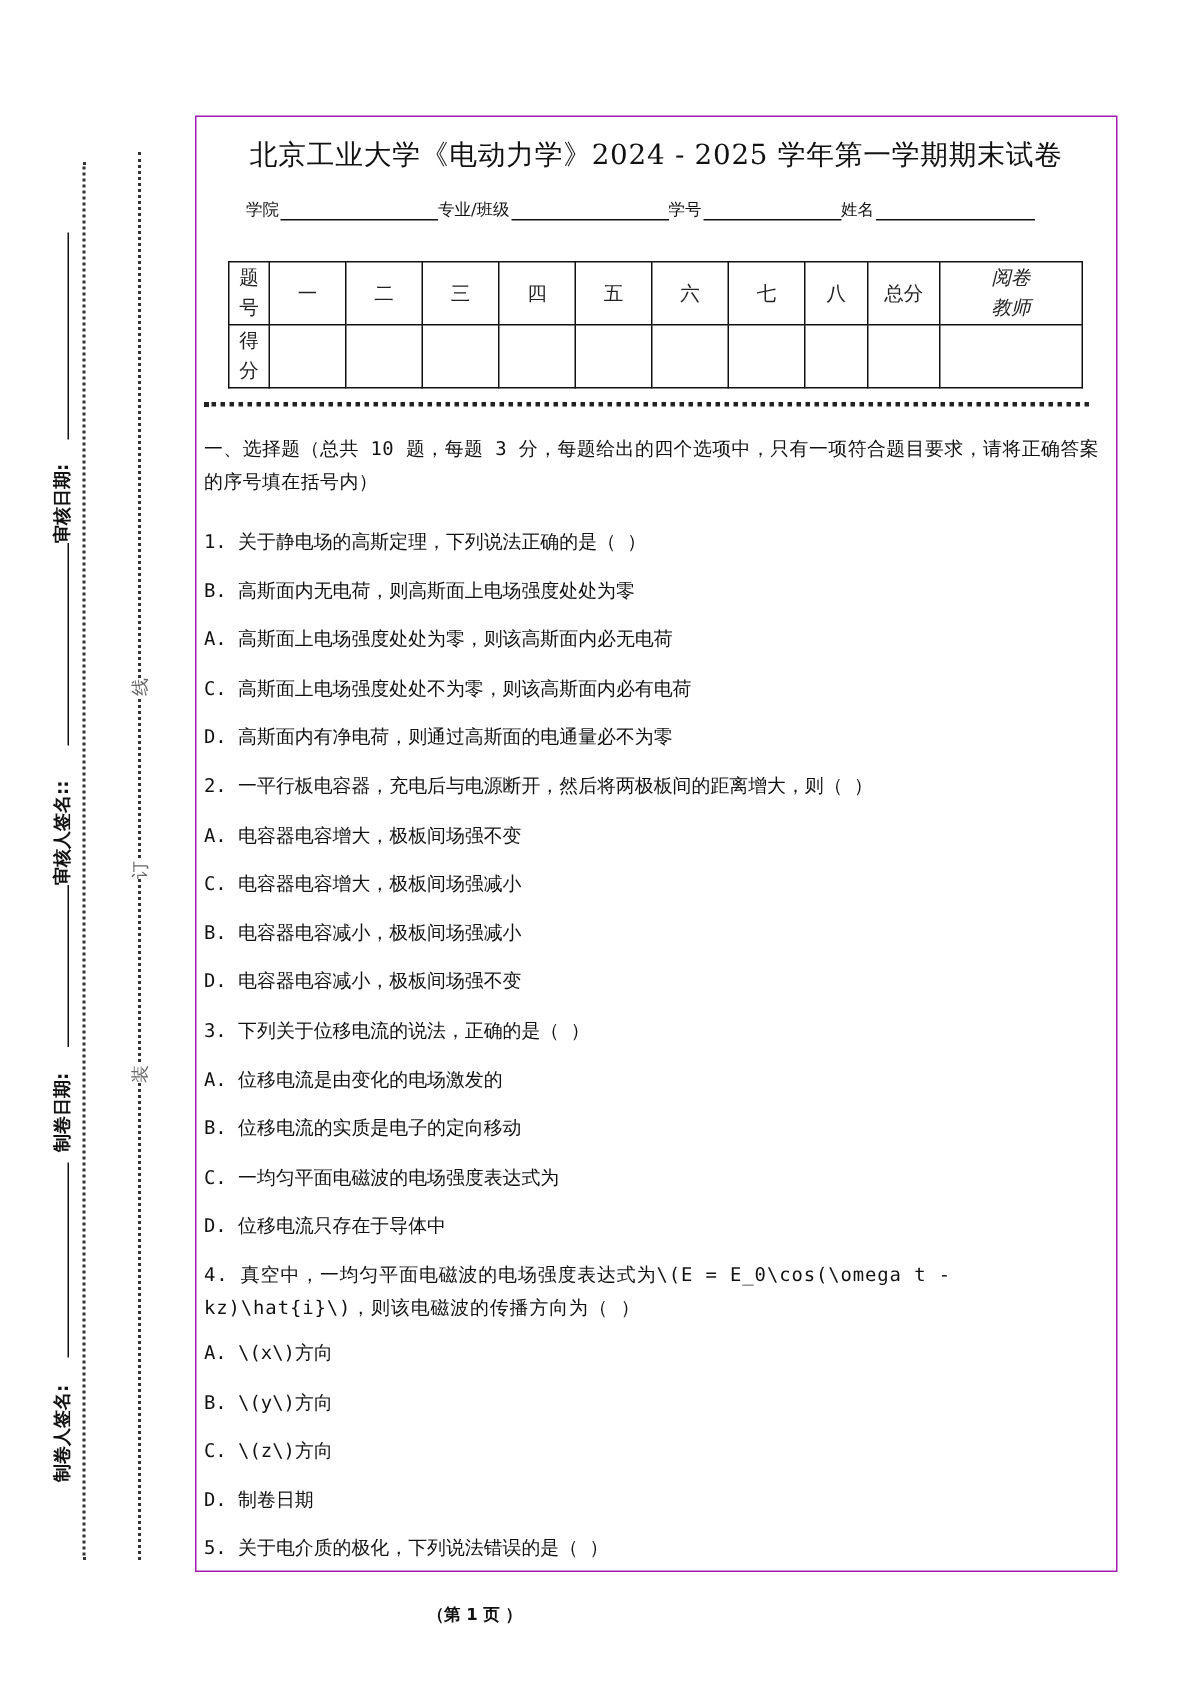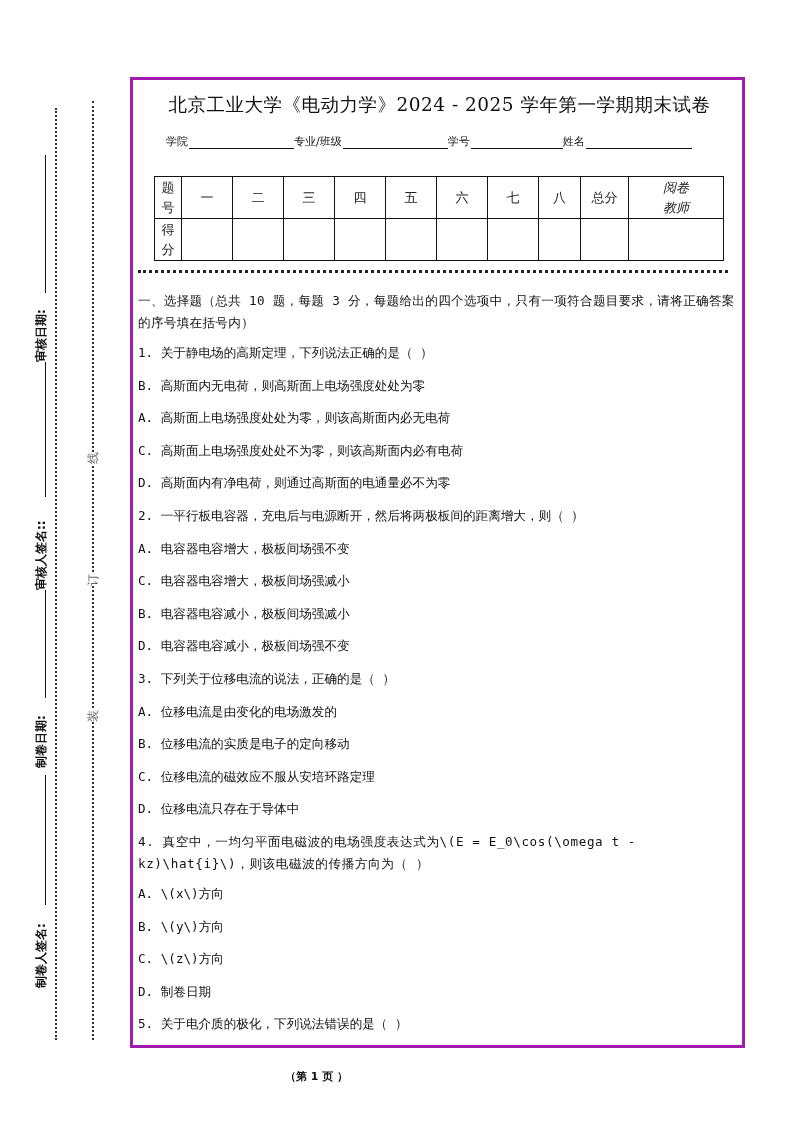--- a/index.html
+++ b/index.html
@@ -6,35 +6,35 @@
     body { width:793px; height:1122px; position:relative; overflow:hidden;
            font-family:"DejaVu Serif","Liberation Serif",serif; color:#111; }
     .vline-dot { position:absolute; width:0; border-left:2px dotted #333; }
     .side-label { position:absolute; transform-origin:left top; transform:rotate(-90deg);
                   font-family:"DejaVu Sans","Liberation Sans",sans-serif; font-weight:bold;
                   font-size:12px; white-space:nowrap; color:#111; }
     .side-rule { position:absolute; width:0; border-left:1px solid #111; }
     .bind-mark { position:absolute; font-size:12px; color:#666; background:#fff;
                  transform:rotate(-90deg); line-height:12px; }
     .frame { position:absolute; left:130px; top:77px; width:615px; height:971px;
-             border:3px solid #a21caf; box-sizing:border-box; }
+             border:1px solid #a21caf; box-sizing:border-box; }
     .title { position:absolute; left:0; width:613px; top:12px; text-align:center;
              font-size:18.5px; letter-spacing:0.5px; }
     .info { position:absolute; top:54px; left:33px; font-size:11px; display:flex; align-items:flex-end;text-align:center; }
     .info .lab { margin-right:1px; }
     .info .line { display:inline-block; border-bottom:1px solid #111; height:12px; }
     table.score { position:absolute; left:21px; top:96px; border-collapse:collapse;
                   font-size:13px; }
     table.score td { border:1px solid #111; text-align:center; padding:0; color:#222; }
     .dotsep { position:absolute; left:5px; top:190px; width:590px; height:0;
               border-top:3px dotted #222; }
     .content { position:absolute; left:5px; top:210px; width:604px;
                font-family:"DejaVu Sans Mono","Liberation Mono",monospace; font-size:12.6px; color:#111; }
     .line-item { height:32.6px; line-height:22px; white-space:nowrap; }
-    .section { line-height:22px; margin-bottom:8px; white-space:normal; letter-spacing:0.3px;}
+    .section { line-height:22px; margin-bottom:18px; white-space:normal; letter-spacing:0.3px;}
     .q4 { line-height:22px; margin-bottom:8px; white-space:normal; letter-spacing:0.6px;}
     .footer { position:absolute; top:1069px; left:0; width:633px; text-align:center;
               font-family:"DejaVu Sans","Liberation Sans",sans-serif; font-weight:bold; font-size:11px; }
   </style>
 </head>
 <body>
 
 <div class="vline-dot" style="left:55px;top:108px;height:932px;"></div>
 <div class="vline-dot" style="left:92px;top:101px;height:939px;"></div>
 
@@ -112,21 +112,21 @@
 
     <div class="line-item">2. 一平行板电容器，充电后与电源断开，然后将两极板间的距离增大，则（   ）</div>
     <div class="line-item">A. 电容器电容增大，极板间场强不变</div>
     <div class="line-item">C. 电容器电容增大，极板间场强减小</div>
     <div class="line-item">B. 电容器电容减小，极板间场强减小</div>
     <div class="line-item">D. 电容器电容减小，极板间场强不变</div>
 
     <div class="line-item">3. 下列关于位移电流的说法，正确的是（   ）</div>
     <div class="line-item">A. 位移电流是由变化的电场激发的</div>
     <div class="line-item">B. 位移电流的实质是电子的定向移动</div>
-    <div class="line-item">C. 位移电流的磁效应不服从安培环路定理</div>
+    <div class="line-item">C. 一均匀平面电磁波的电场强度表达式为</div>
     <div class="line-item">D. 位移电流只存在于导体中</div>
 
     <div class="q4">4. 真空中，一均匀平面电磁波的电场强度表达式为\(E = E_0\cos(\omega t - kz)\hat{i}\)，则该电磁波的传播方向为（   ）</div>
     <div class="line-item">A. \(x\)方向</div>
     <div class="line-item">B. \(y\)方向</div>
     <div class="line-item">C. \(z\)方向</div>
     <div class="line-item">D. 制卷日期</div>
 
     <div class="line-item">5. 关于电介质的极化，下列说法错误的是（   ）</div>
   </div>

